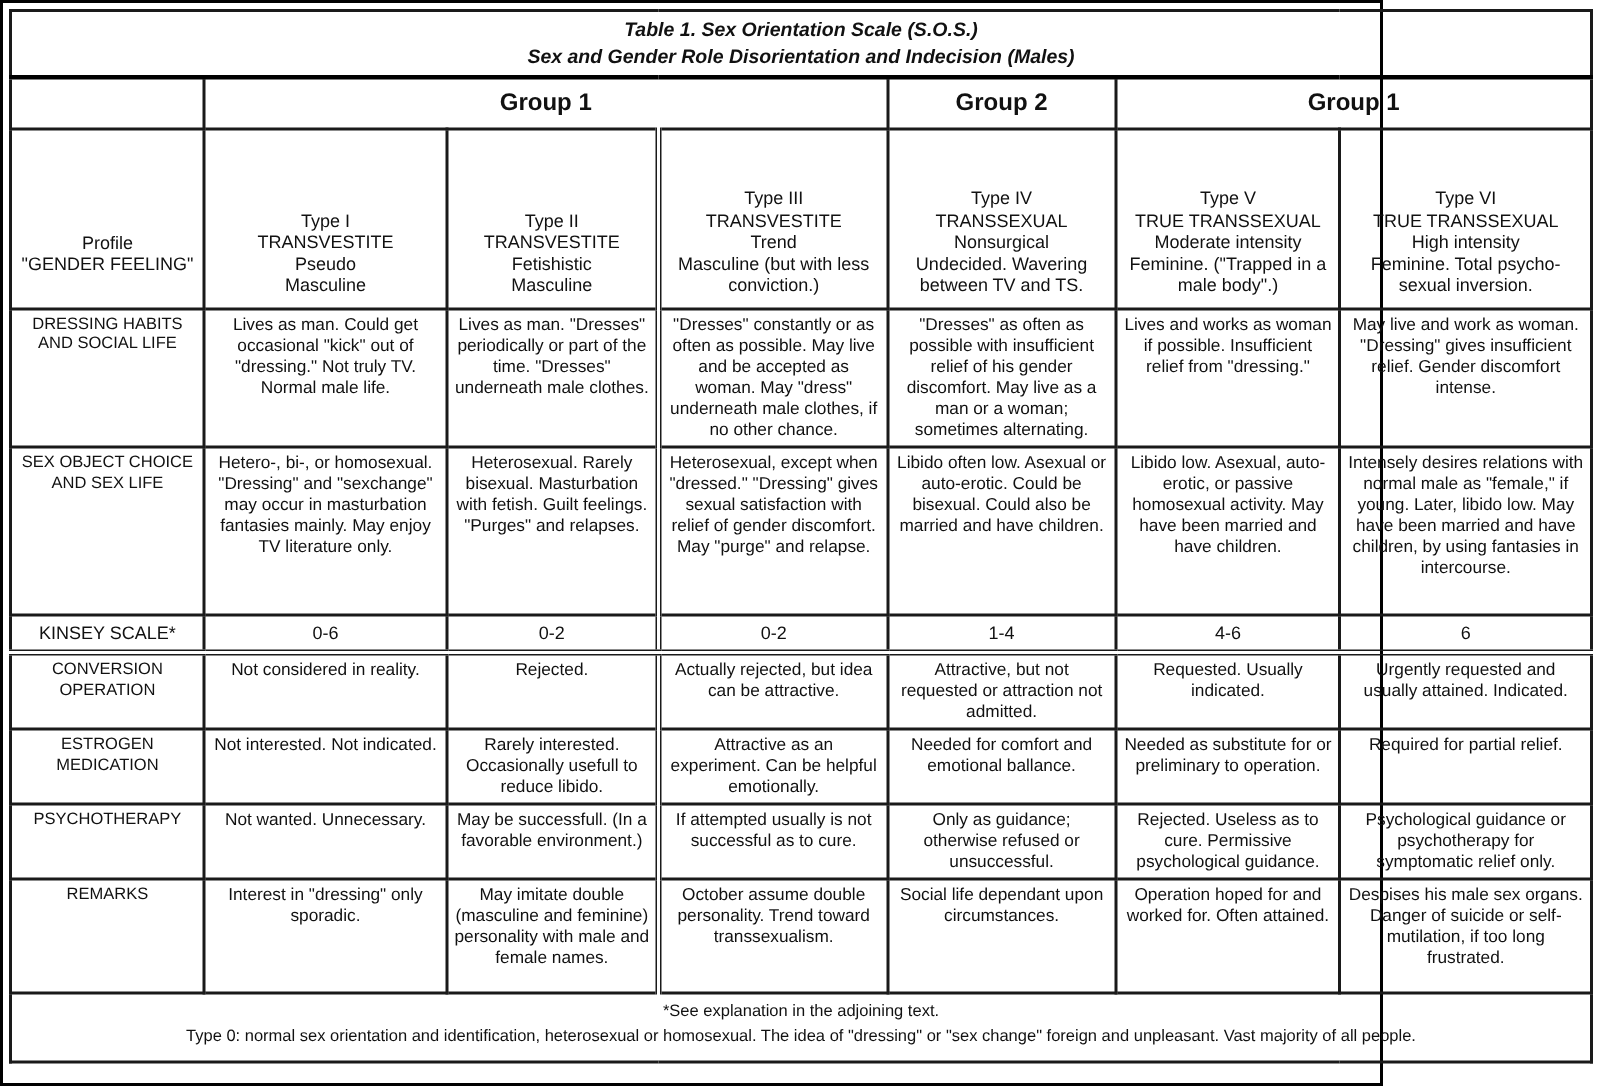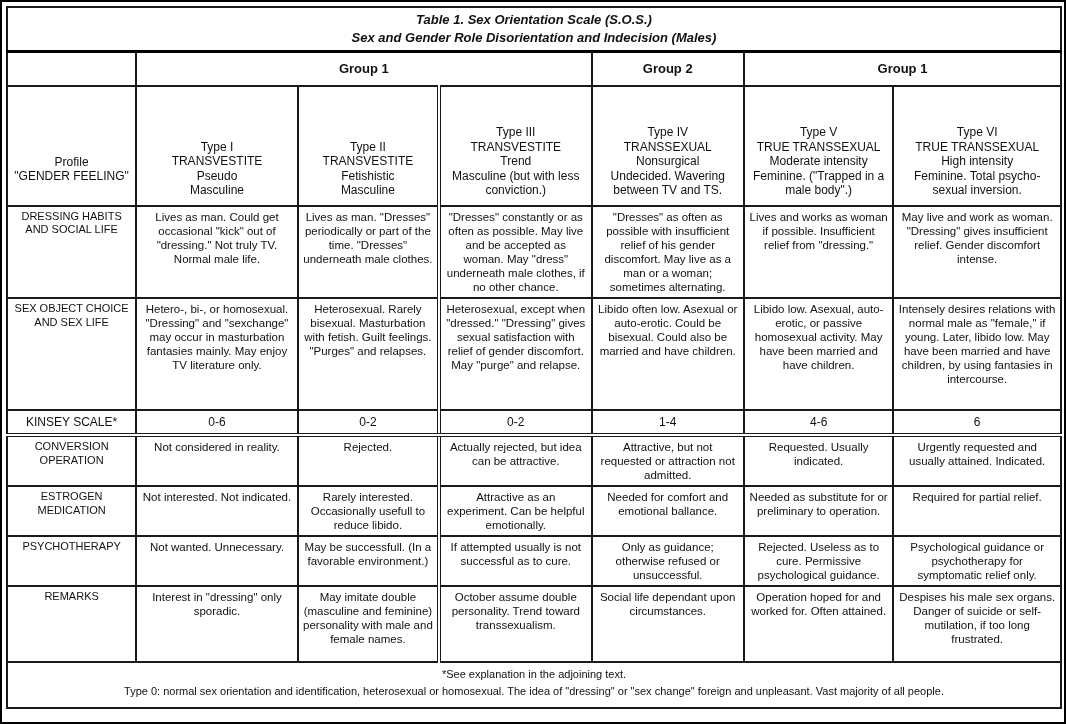--- a/index.html
+++ b/index.html
@@ -1,36 +1,36 @@
 <!DOCTYPE html>
 <html><head>
 <meta charset="utf-8">
 <style>
   html,body{margin:0;padding:0;background:#fff;}
   .page{
-    width:1066px;height:724px;box-sizing:border-box;
+    width:922px;height:724px;box-sizing:border-box;
     border:2px solid #000;padding:4px 4px;
     font-family:"Liberation Sans","DejaVu Sans",sans-serif;
     color:#111;background:#fff;
   }
   table.sos{
     border-collapse:collapse;table-layout:fixed;width:1056px;
     border:2px solid #000;
   }
   td,th{
     border:2px solid #1a1a1a;
     font-weight:normal;text-align:center;vertical-align:top;
     font-size:11.5px;line-height:1.22;padding:3px 4px;
     overflow:hidden;
   }
   td.title-cell{
     vertical-align:middle;border-bottom:3px solid #000;padding:2px;
   }
   .title-line{font-weight:bold;font-style:italic;font-size:13px;line-height:1.35;}
-  tr.group-row td{vertical-align:middle;font-weight:bold;font-size:13px;height:26px;}
+  tr.group-row td{vertical-align:middle;font-weight:bold;font-size:16px;height:26px;}
   .profile-cell{height:112px;}
   .pcol{display:flex;flex-direction:column;justify-content:flex-end;height:108px;}
   .pcol>div{min-height:14px;font-size:12px;}
   .rowlabel{font-size:11px;}
   .dblL{border-left:4px double #1a1a1a;}
   tr.kinsey-row td{vertical-align:middle;font-size:12px;border-bottom:4px double #1a1a1a;height:20px;padding:1px 4px;margin-top:48px;}
   td.foot-cell{
     text-align:center;vertical-align:top;font-size:11px;line-height:1.5;
     padding:3px 22px;height:38px;
   }

